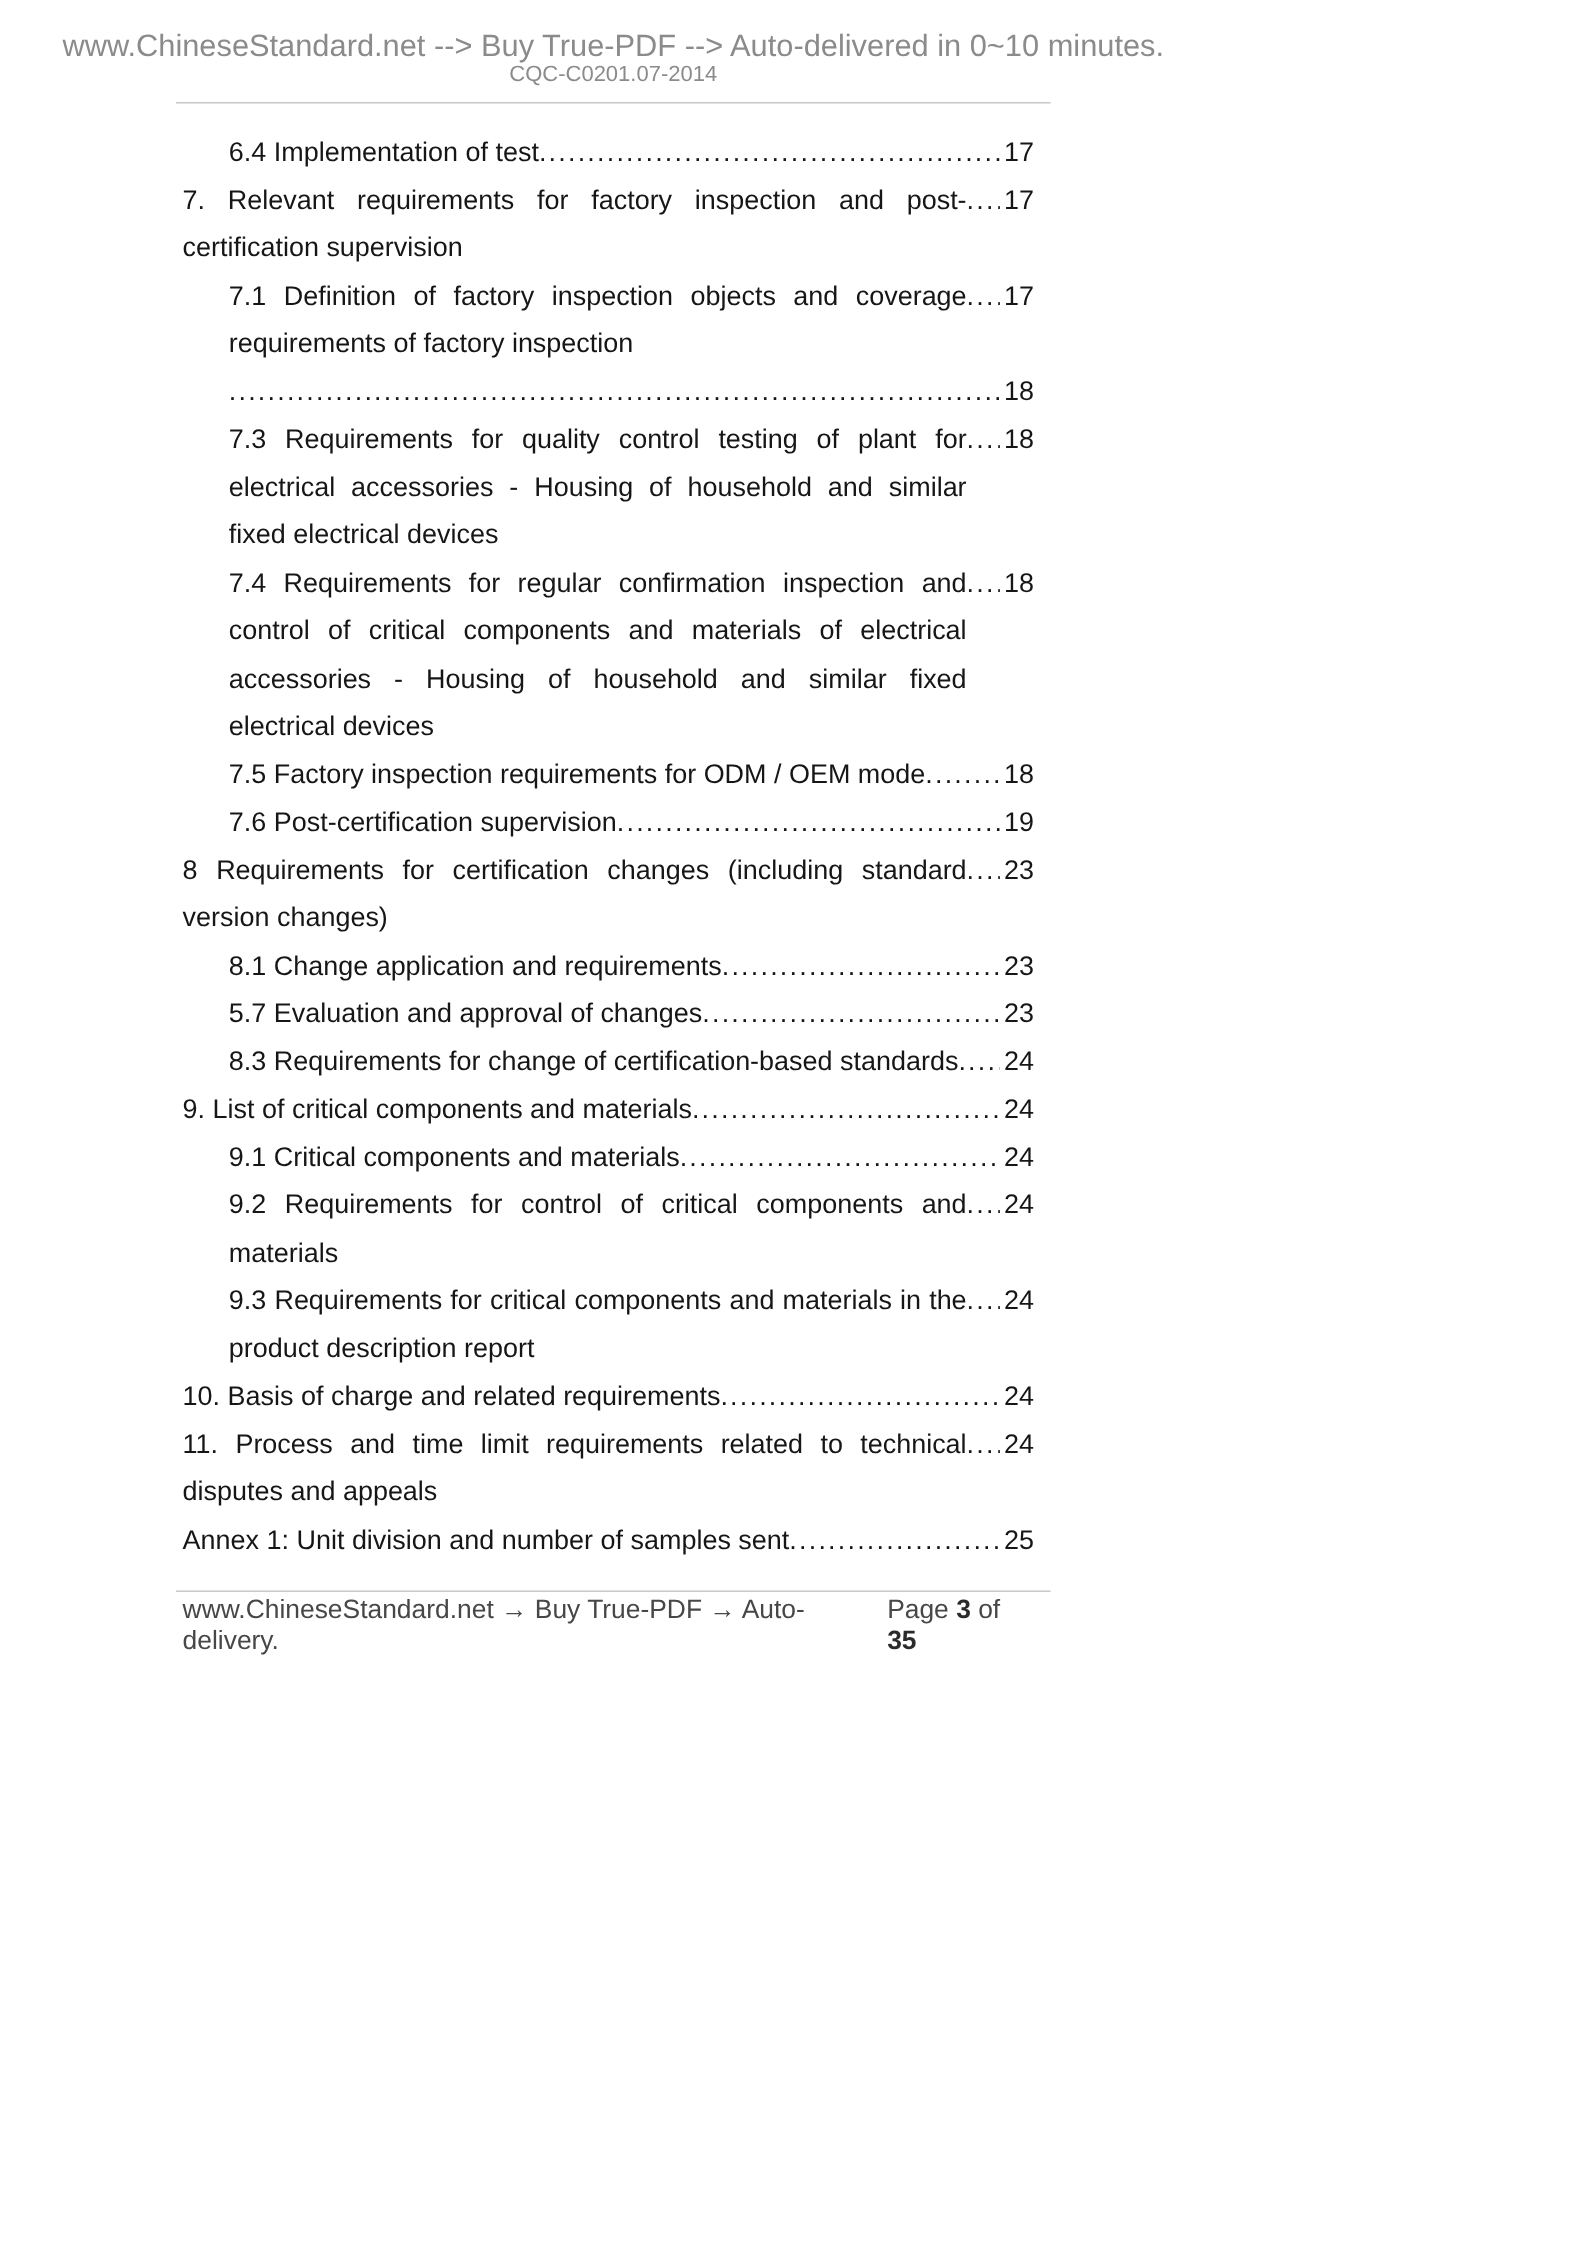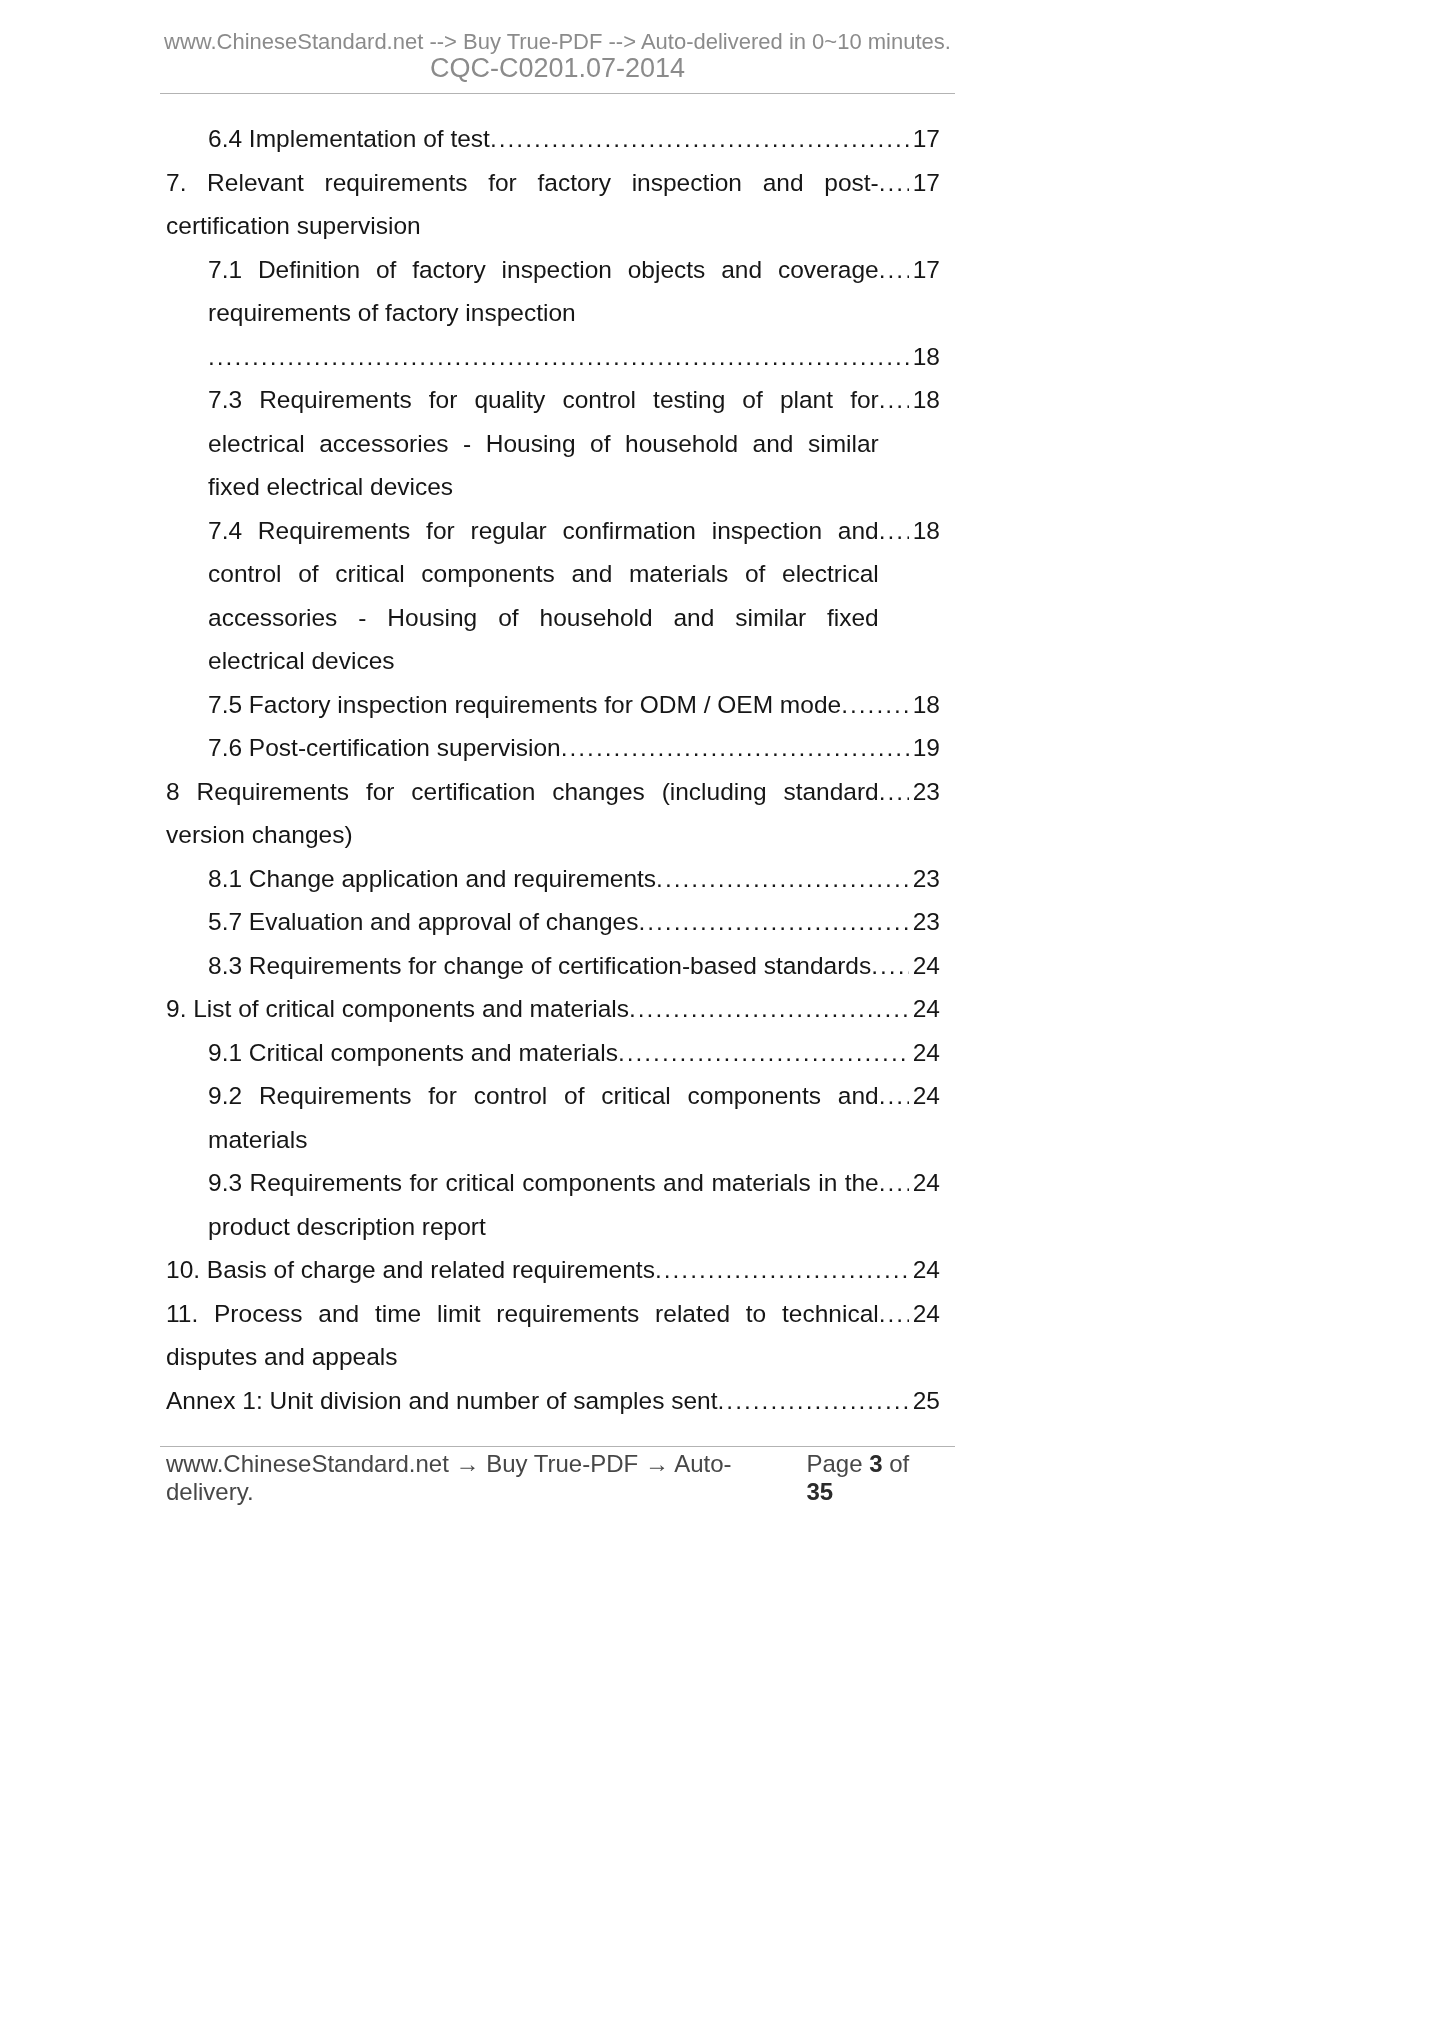--- a/index.html
+++ b/index.html
@@ -15,28 +15,28 @@
   .content {
     width: 795px;
     margin-left: 160px;
     padding-top: 26px;
   }
   .center-overflow { display: flex; justify-content: center; }
   .promo {
     flex: 0 0 auto;
     white-space: nowrap;
     color: #8b8b8b;
-    font-size: 22px;
+    font-size: 28px;
     line-height: 31px;
   }
   .doccode {
     flex: 0 0 auto;
     white-space: nowrap;
     color: #8b8b8b;
-    font-size: 27px;
+    font-size: 20px;
     line-height: 25px;
     margin-top: -1px;
   }
   hr.rule {
     border: none;
     border-top: 1px solid #b3b3b3;
     margin-top: 12px;
     width: 100%;
   }
   .toc {

